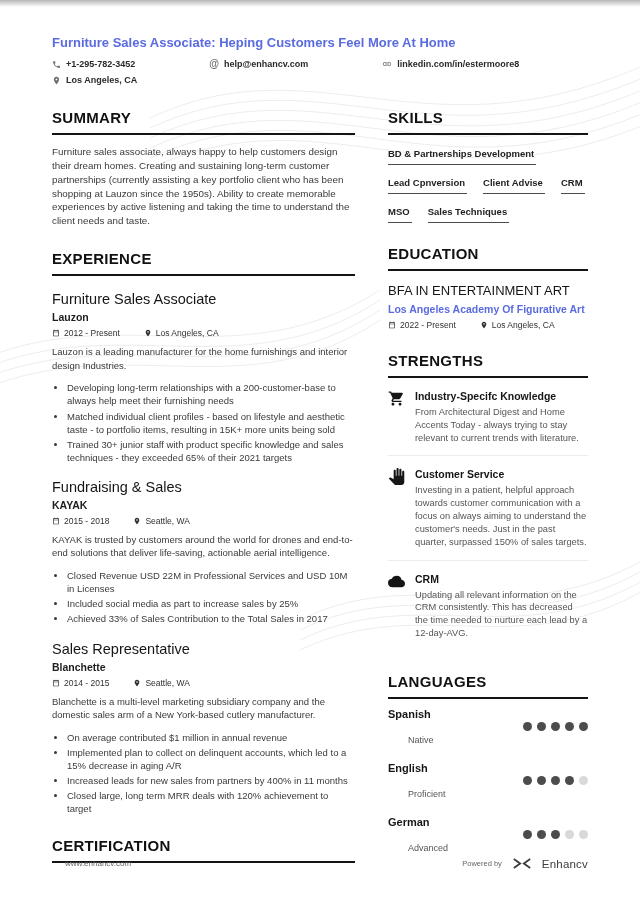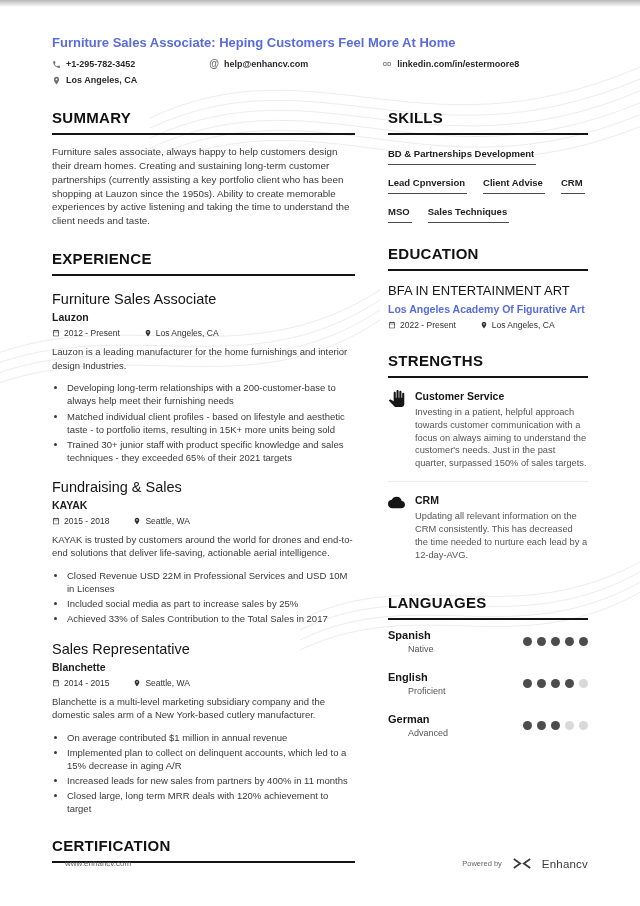--- a/index.html
+++ b/index.html
@@ -59,21 +59,21 @@
   
   .strength { display:flex; gap:10px; padding:12px 0 11px; border-bottom:1px solid #ececec; }
   .strength:last-child { border-bottom:none; }
   .strength-icon svg { width:17px; height:17px; fill:#161616; }
   .strength-title { font-size:10.5px; font-weight:bold; color:#161616; }
   .strength-text { margin-top:4px; font-size:9.3px; line-height:1.38; color:#555; }
 
   
   .language-row { display:flex; justify-content:space-between; align-items:center; padding:9px 0 8px; }
   .lang-name { font-size:11px; font-weight:bold; color:#161616; }
-  .lang-level { margin-top:3px; font-size:9px; color:#555;padding-left:20px; }
+  .lang-level { margin-top:15px; font-size:9px; color:#555;padding-left:20px; }
   .dots { display:flex; gap:5px; }
   .dot { width:9px; height:9px; border-radius:50%; background:var(--dot-empty); }
   .dot.filled { background:var(--dot-filled); }
 
   
   .footer { position:absolute; left:65px; right:52px; bottom:36px; z-index:2;
     display:flex; align-items:center; justify-content:space-between; }
   .site { font-size:8px; color:#666; }
   .powered { display:flex; align-items:center; gap:10px; }
   .powered-label { font-size:7.5px; color:#666; }
@@ -286,20 +286,31 @@
                 </svg>
             </span>
             <span>Los Angeles, CA</span>
           </span>
         </div>
       </section>
 
       <section class="section">
         <div class="section-title">STRENGTHS</div>
 
+        <div class="strength">
+          <span class="strength-icon">
+            <svg viewBox="0 0 24 24">
+                <path d="M7 18c-1.1 0-2 .9-2 2s.9 2 2 2 2-.9 2-2-.9-2-2-2zM1 2v2h2l3.6 7.6-1.4 2.4c-.1.3-.2.6-.2 1 0 1.1.9 2 2 2h12v-2H7.4c-.1 0-.2-.1-.2-.2v-.1l.9-1.7h7.4c.8 0 1.4-.4 1.7-1l3.6-6.5c.1-.2.2-.4.2-.5 0-.6-.4-1-1-1H5.2L4.3 2H1zm16 16c-1.1 0-2 .9-2 2s.9 2 2 2 2-.9 2-2-.9-2-2-2z"></path>
+              </svg>
+          </span>
+          <div class="strength-body">
+            <div class="strength-title">Industry-Specifc Knowledge</div>
+            <div class="strength-text">From Architectural Digest and Home Accents Today - always trying to stay relevant to current trends with literature.</div>
+          </div>
+        </div>
 
         <div class="strength">
           <span class="strength-icon">
             <svg viewBox="0 0 24 24">
                 <path d="M23 5.5V20c0 2.2-1.8 4-4 4h-7.3c-1.1 0-2.1-.4-2.9-1.2L1 14.8s1.3-1.2 1.3-1.2c.2-.2.5-.3.8-.3.2 0 .4.1.6.2l4.3 2.4V4c0-.8.7-1.5 1.5-1.5S11 3.2 11 4v7h1V1.5c0-.8.7-1.5 1.5-1.5S15 .7 15 1.5V11h1V2.5c0-.8.7-1.5 1.5-1.5s1.5.7 1.5 1.5V11h1V5.5c0-.8.7-1.5 1.5-1.5S23 4.7 23 5.5z"></path>
               </svg>
           </span>
           <div class="strength-body">
             <div class="strength-title">Customer Service</div>
             <div class="strength-text">Investing in a patient, helpful approach towards customer communication with a focus on always aiming to understand the customer's needs. Just in the past quarter, surpassed 150% of sales targets.</div>

